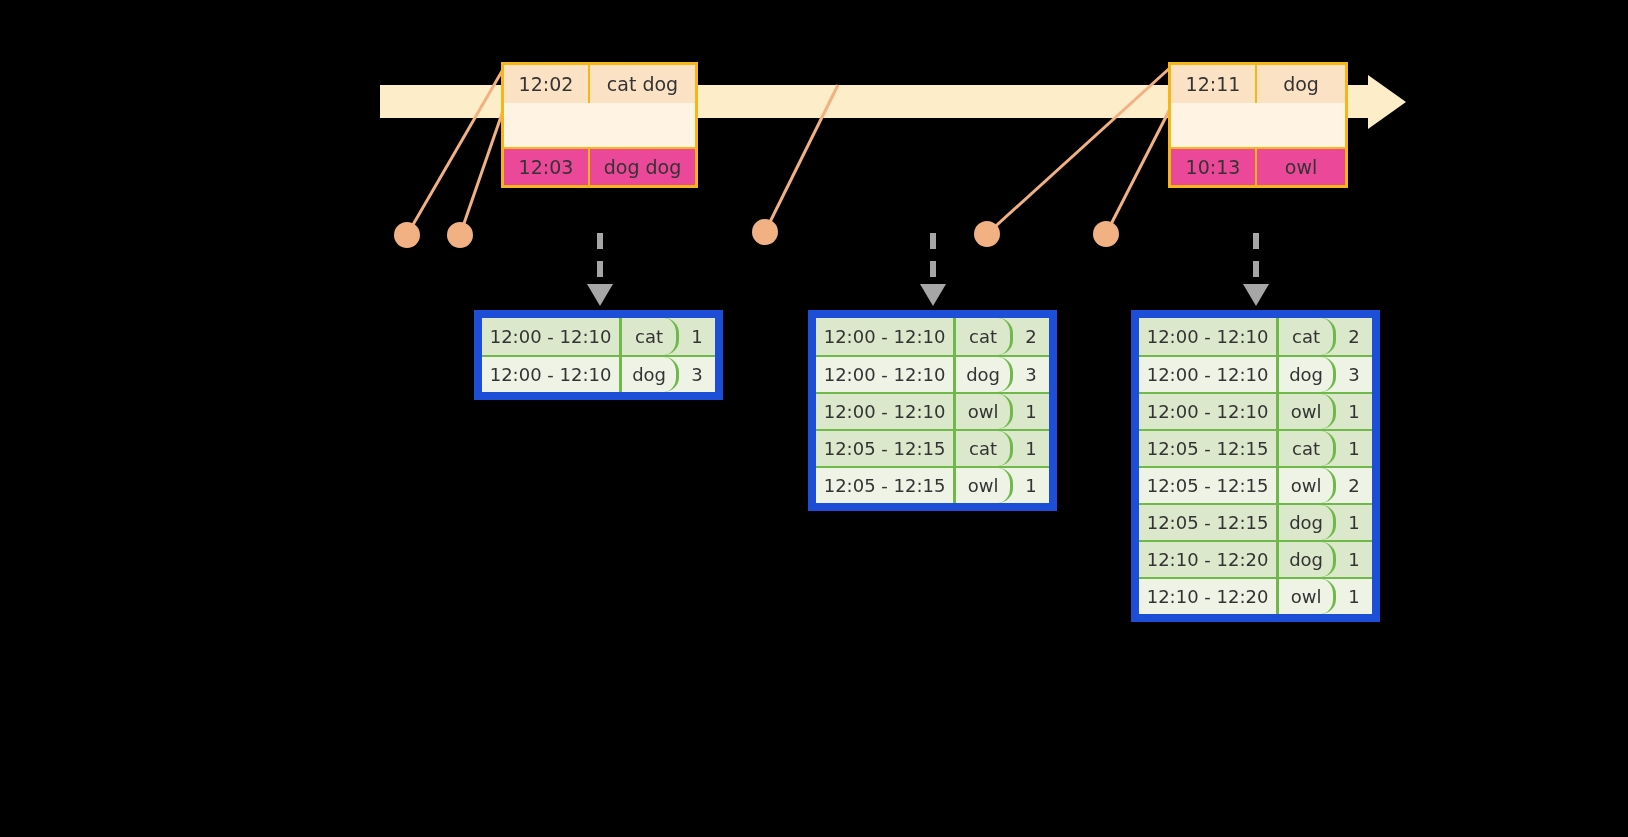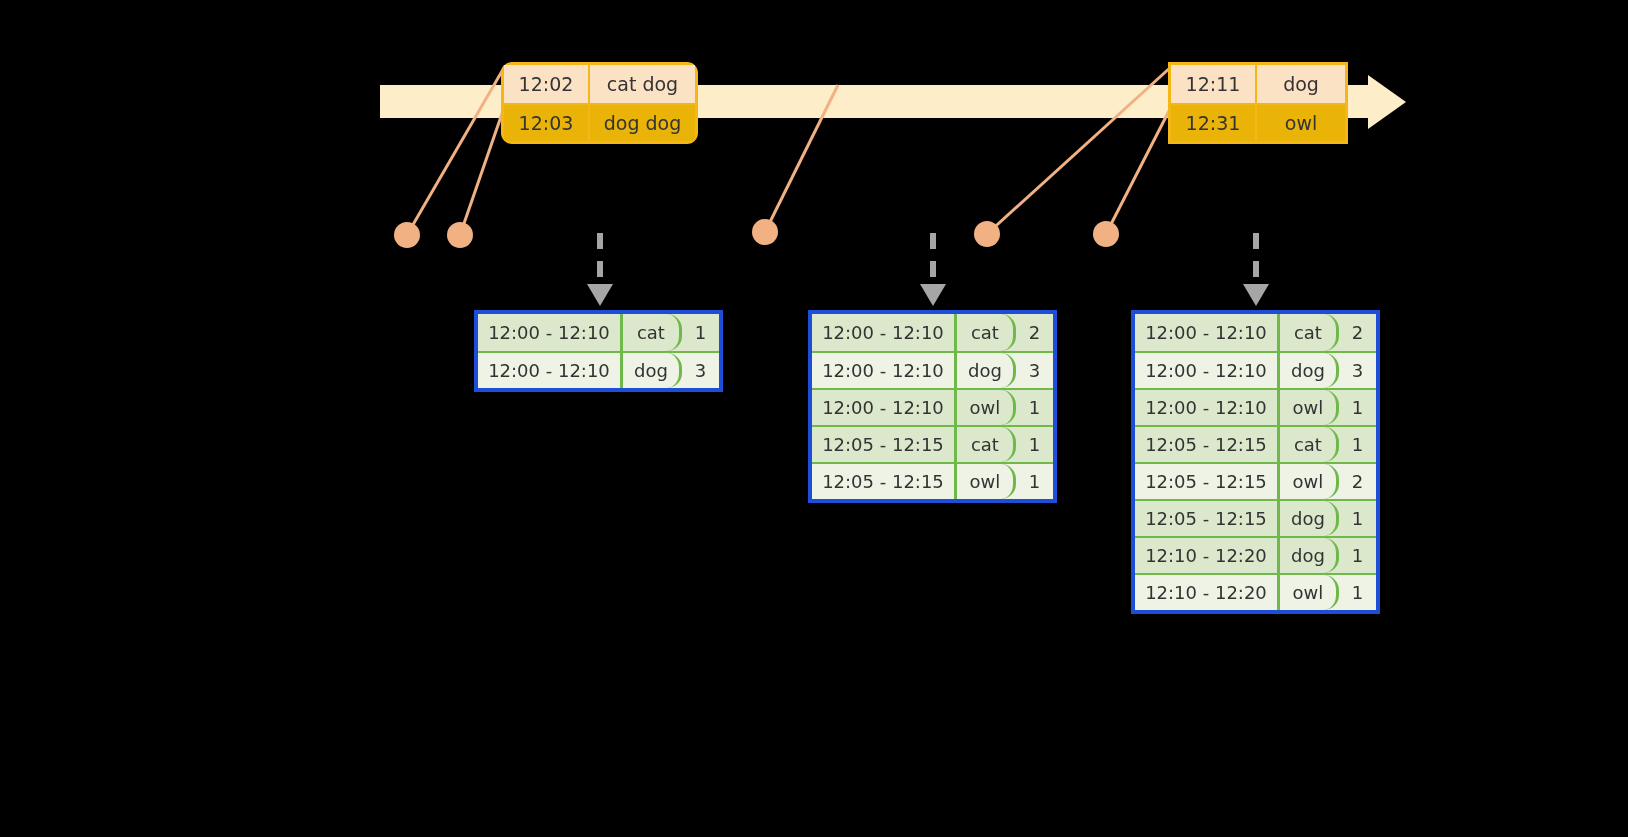--- a/index.html
+++ b/index.html
@@ -44,21 +44,21 @@
   }
   .event-row {
     display: flex;
     height: 38px;
     box-sizing: border-box;
   }
   .event-row + .event-row {
     border-top: 2px solid #f5b718;
   }
   .event-row.shaded { background: #fce2c4; }
-  .event-row.plain  { background: #eab308; }
+  .event-row.plain  { background: #ec4899; margin-top: 44px; }
   .ev-time {
     width: 86px;
     display: flex;
     align-items: center;
     justify-content: center;
     font-size: 19px;
     color: #333333;
     border-right: 2px solid #f5b718;
     box-sizing: border-box;
   }
@@ -66,36 +66,36 @@
     flex: 1;
     display: flex;
     align-items: center;
     justify-content: center;
     font-size: 19px;
     color: #333333;
     box-sizing: border-box;
     padding: 0 12px;
   }
 
-  #event-box-0 { left: 501px; top: 62px;  width: 197px; border-radius: 11px; }
+  #event-box-0 { left: 501px; top: 62px;  width: 197px; }
   #event-box-1 { left: 834px; top: 81px;  width: 197px; }
   #event-box-2 { left: 1168px; top: 62px; width: 180px; }
 
   
   #connectors {
     position: absolute;
     left: 0; top: 0;
     width: 1628px; height: 837px;
     pointer-events: none;
   }
 
   
   .result-table {
     position: absolute;
-    border: 4px solid #1d4ed8;
+    border: 8px solid #1d4ed8;
     box-sizing: border-box;
     background: #a3a3a3;
   }
   .res-row {
     display: flex;
     height: 37px;
     box-sizing: border-box;
   }
   .res-row.shaded { background: #dce8cc; }
   .res-row.plain  { background: #eef3e6; }
@@ -177,21 +177,21 @@
         <div class="ev-time">12:03</div>
         <div class="ev-words">dog dog</div>
       </div>
     </div>
   <div class="event-box" id="event-box-2">
       <div class="event-row shaded">
         <div class="ev-time">12:11</div>
         <div class="ev-words">dog</div>
       </div>
       <div class="event-row plain">
-        <div class="ev-time">12:31</div>
+        <div class="ev-time">10:13</div>
         <div class="ev-words">owl</div>
       </div>
     </div>
 
   <div class="result-table" id="result-table-0">
       <div class="res-row shaded">
         <div class="res-win">12:00 - 12:10</div>
         <div class="res-word">cat</div>
         <div class="res-count">1</div>
       </div>

